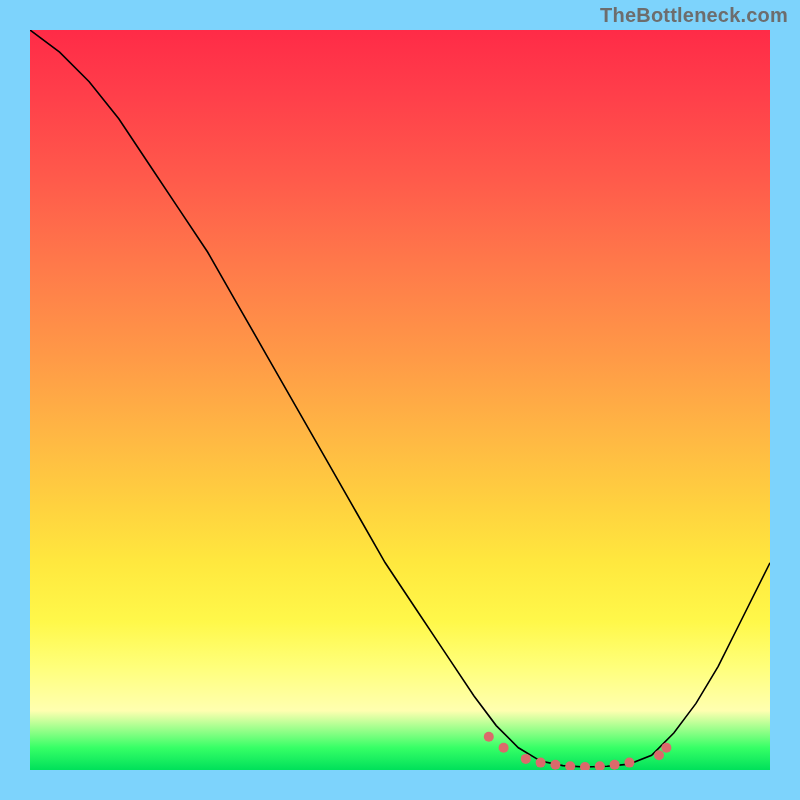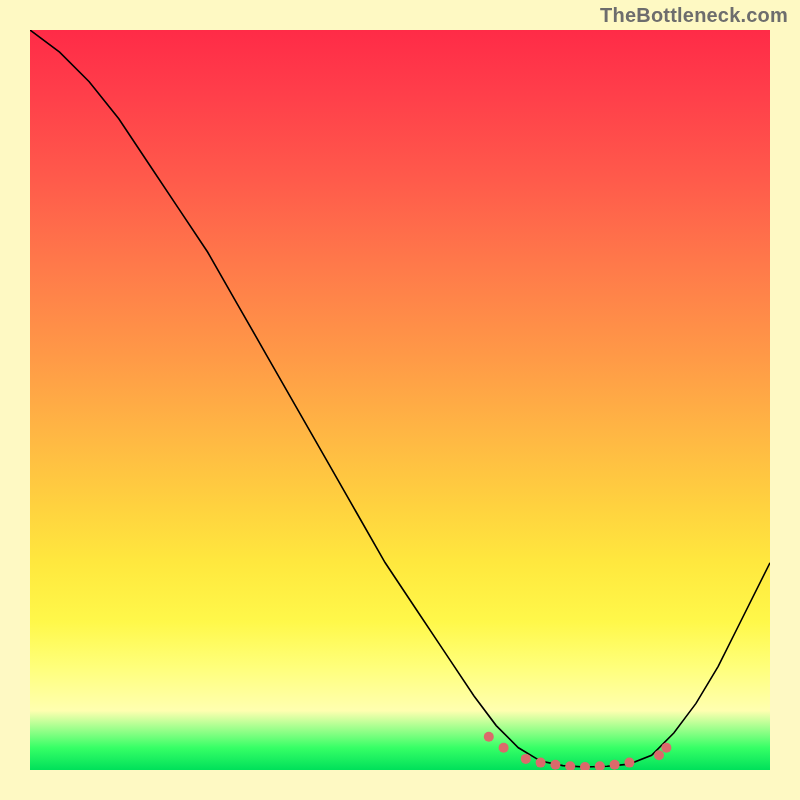--- a/index.html
+++ b/index.html
@@ -7,21 +7,21 @@
     padding: 0;
     width: 800px;
     height: 800px;
     background: #000000;
     overflow: hidden;
   }
   .outer {
     width: 800px;
     height: 800px;
     position: relative;
-    background: #fef9c3;
+    background: #7dd3fc;
   }
   .watermark {
     position: absolute;
     top: 4px;
     right: 12px;
     color: #6d6d6d;
     font-family: Arial, Helvetica, sans-serif;
     font-size: 20px;
     font-weight: 600;
     letter-spacing: 0.2px;

